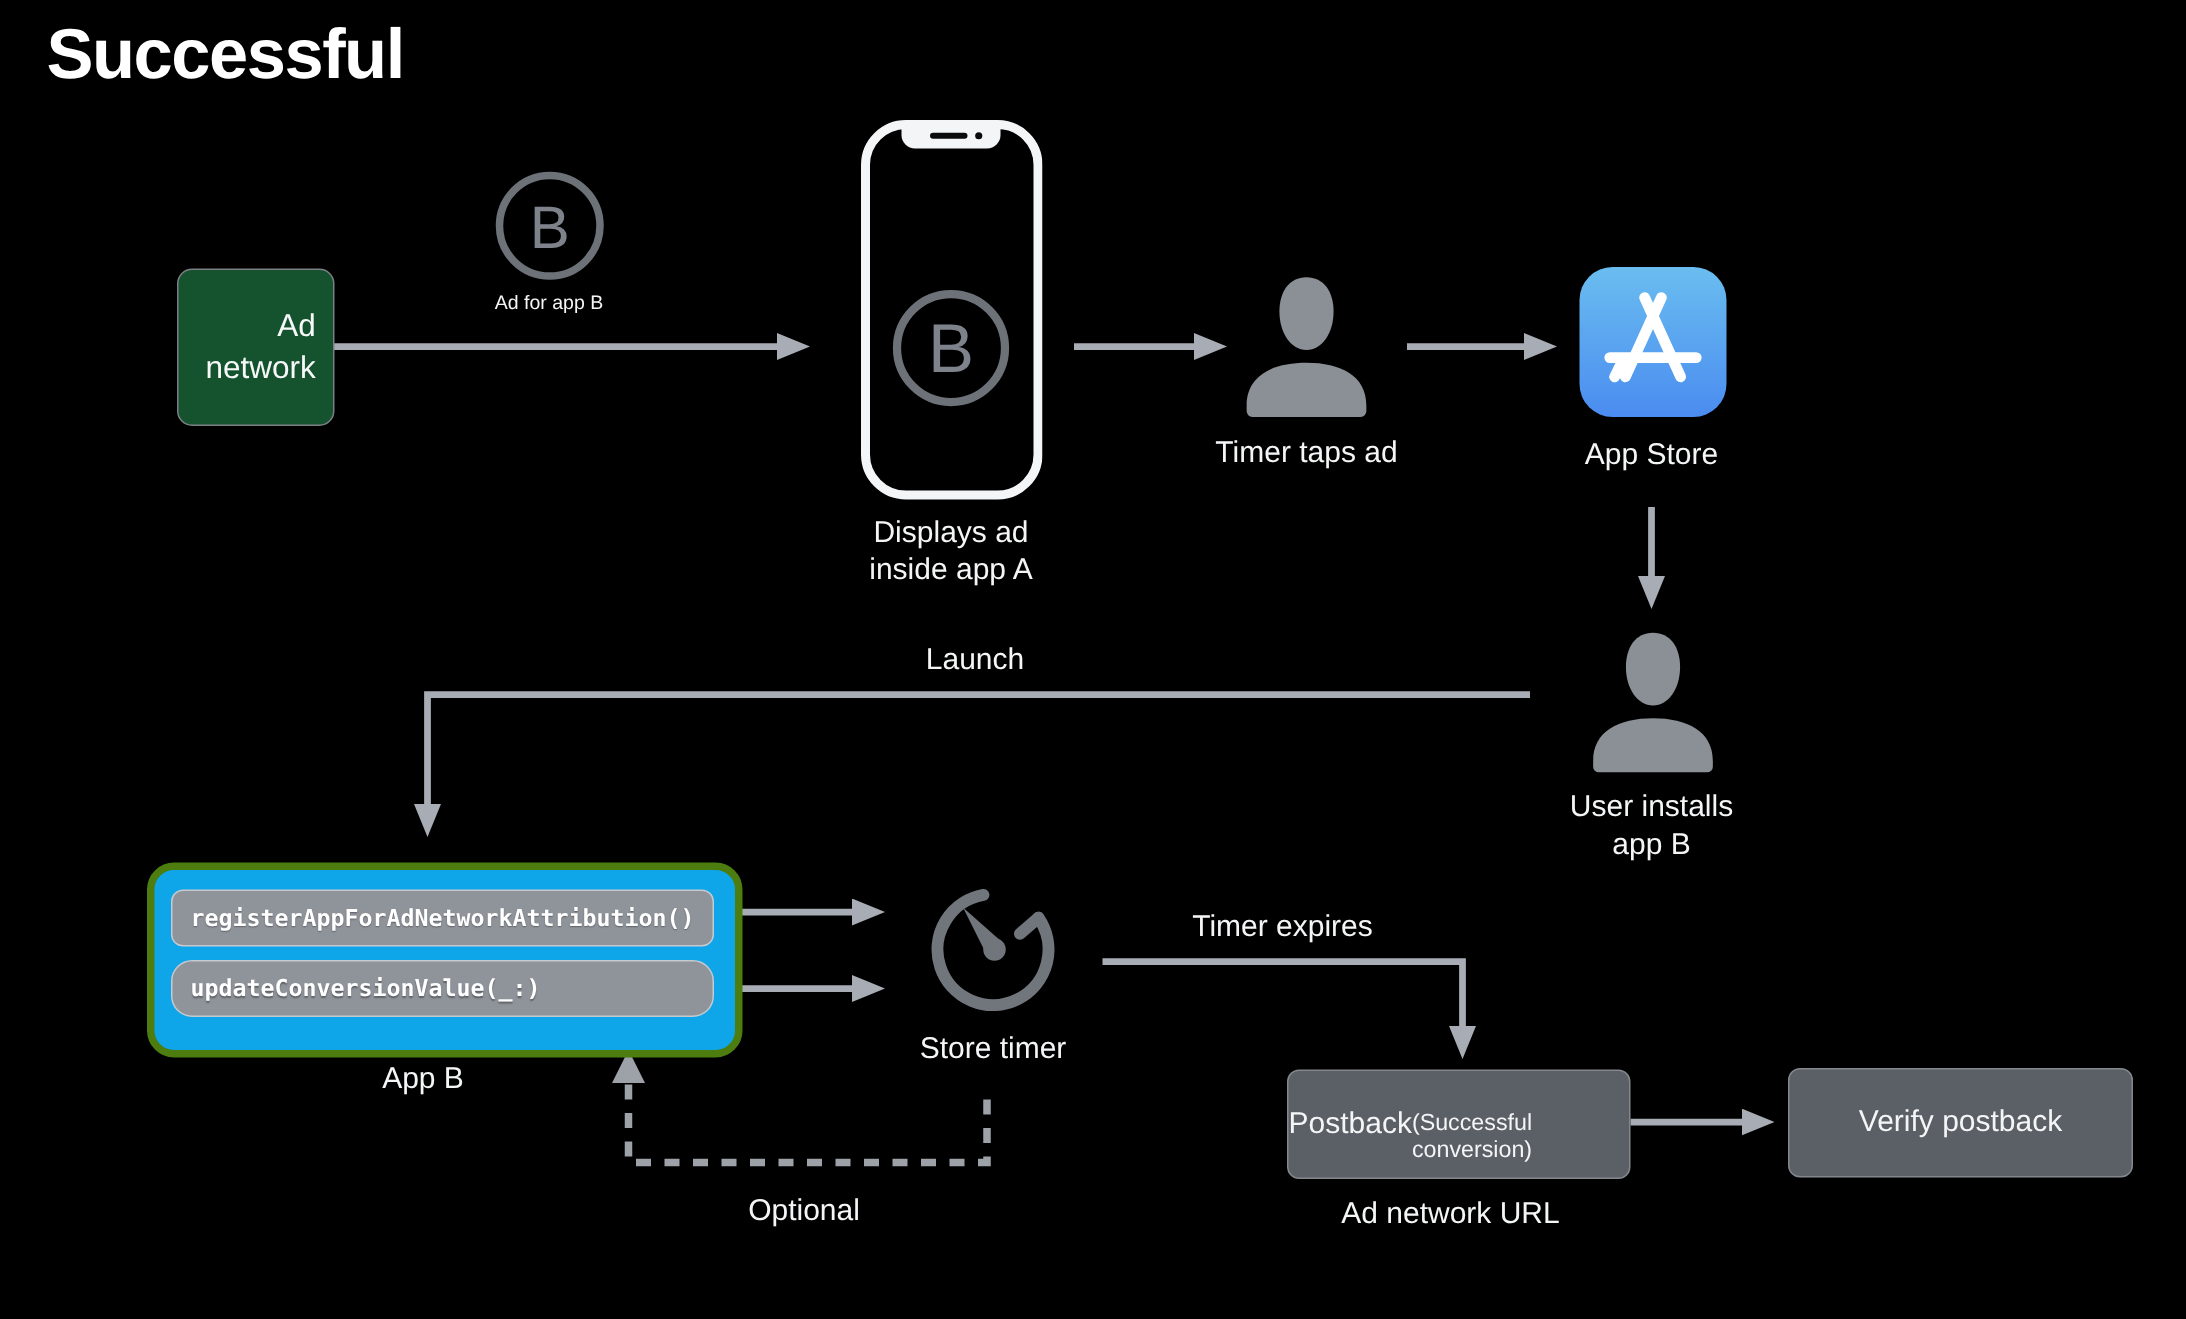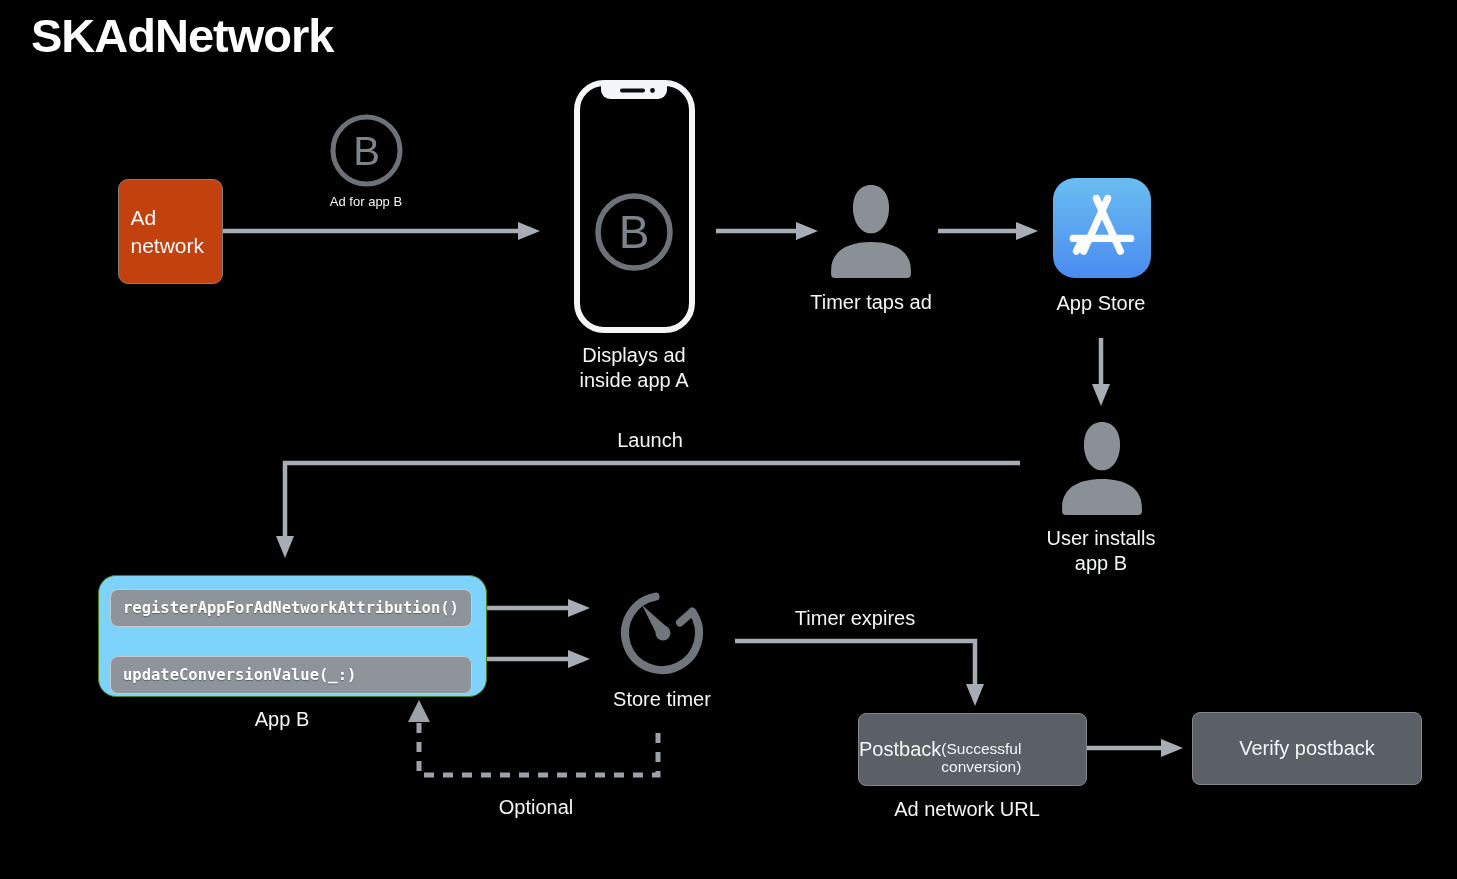--- a/index.html
+++ b/index.html
@@ -11,61 +11,61 @@
     position:absolute;left:31px;top:8px;margin:0;
     font-size:47px;font-weight:700;letter-spacing:-1px;color:#fff;
   }
   .wires{position:absolute;left:0;top:0;width:1457px;height:879px;}
   .cap{
     position:absolute;transform:translateX(-50%);text-align:center;
     font-size:20px;line-height:1.25;color:#f4f5f6;white-space:pre-line;
   }
   .cap.small{font-size:13px;font-weight:500;}
   .box{
-    position:absolute;background:#c2410c;border:1px solid #7c7f85;border-radius:10px;
-    display:flex;align-items:center;justify-content:center;text-align:left;
+    position:absolute;background:#14532d;border:1px solid #7c7f85;border-radius:10px;
+    display:flex;align-items:center;justify-content:center;text-align:right;
     color:#f7f8f9;
   }
   .adnet{left:118px;top:179px;width:103px;height:103px;font-size:21px;line-height:1.3;}
   .adnet span{width:80px;}
   .appb{
     position:absolute;left:98px;top:575px;width:387px;height:120px;
-    background:#7dd3fc;border:1px solid #4d7c0f;border-radius:18px;
+    background:#0ea5e9;border:5px solid #4d7c0f;border-radius:18px;
   }
   .pill{
     position:absolute;left:11px;width:362px;height:38px;
     background:#8f949b;border:1.5px solid #c6c9ce;border-radius:8px;
     display:flex;align-items:center;padding-left:12px;box-sizing:border-box;
     font-family:"DejaVu Sans Mono","Liberation Mono",monospace;
     font-size:15.5px;font-weight:700;color:#fff;
     text-shadow:0 1px 1px rgba(0,0,0,.35);white-space:nowrap;
   }
   .pill1{top:13px;}
-  .pill2{top:80px;}
+  .pill2{top:60px;border-radius:14px;}
   .pbox{
     position:absolute;background:#5b5f66;border:1px solid #84878c;border-radius:8px;
     display:flex;flex-direction:row;align-items:center;justify-content:center;
   }
   .postback{left:858px;top:713px;width:227px;height:71px;}
   .postback .t1{font-size:20px;}
   .postback .t2{font-size:15.5px;margin-top:17px;}
   .verify{left:1192px;top:712px;width:228px;height:71px;font-size:20px;}
   .appstore{
     position:absolute;left:1053px;top:178px;width:98px;height:100px;border-radius:22px;
     background:linear-gradient(180deg,#6abdf0 0%,#4a8cf0 100%);
     display:flex;align-items:center;justify-content:center;
   }
   .absvg{position:absolute;}
 </style>
 </head>
 <body>
 
 <div class="stage">
 
-  <h1 class="title">SKAdNetwork</h1>
+  <h1 class="title">Successful</h1>
 
   <svg class="wires" width="1457" height="879" viewBox="0 0 1457 879">
     <defs>
       <marker id="ah" viewBox="0 0 22 18" markerWidth="22" markerHeight="18" refX="2" refY="9" orient="auto" markerUnits="userSpaceOnUse">
         <path d="M0 0 L22 9 L0 18 Z" fill="#a8adb5"></path>
       </marker>
     </defs>
     <g stroke="#a8adb5" stroke-width="4.5" fill="none">
       <path d="M222 231 H520" marker-end="url(#ah)"></path>
       <path d="M716 231 H798" marker-end="url(#ah)"></path>

